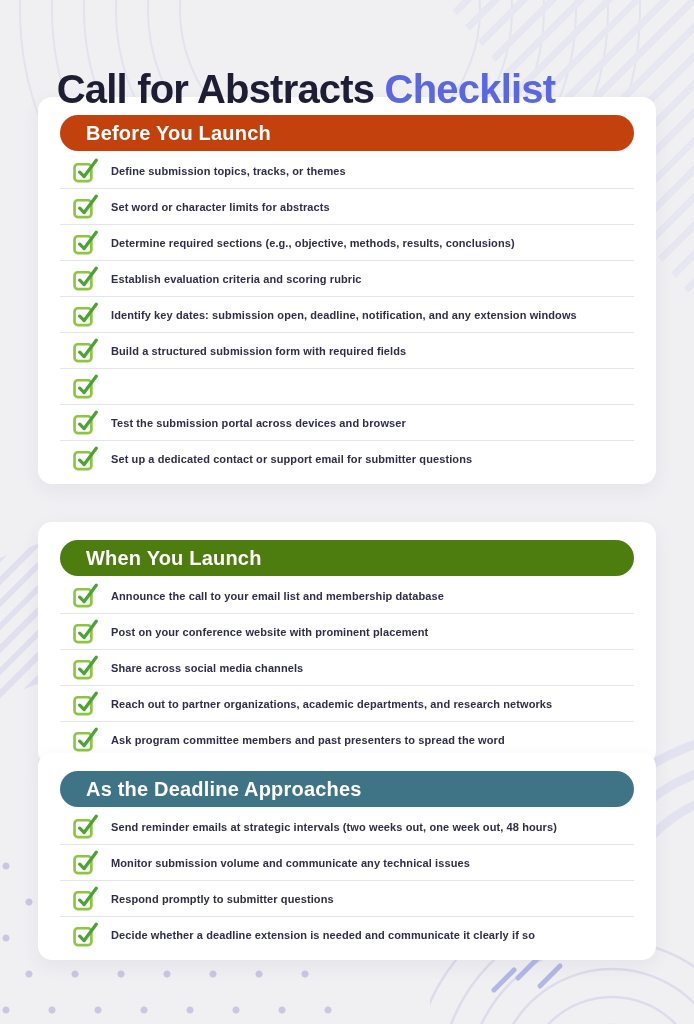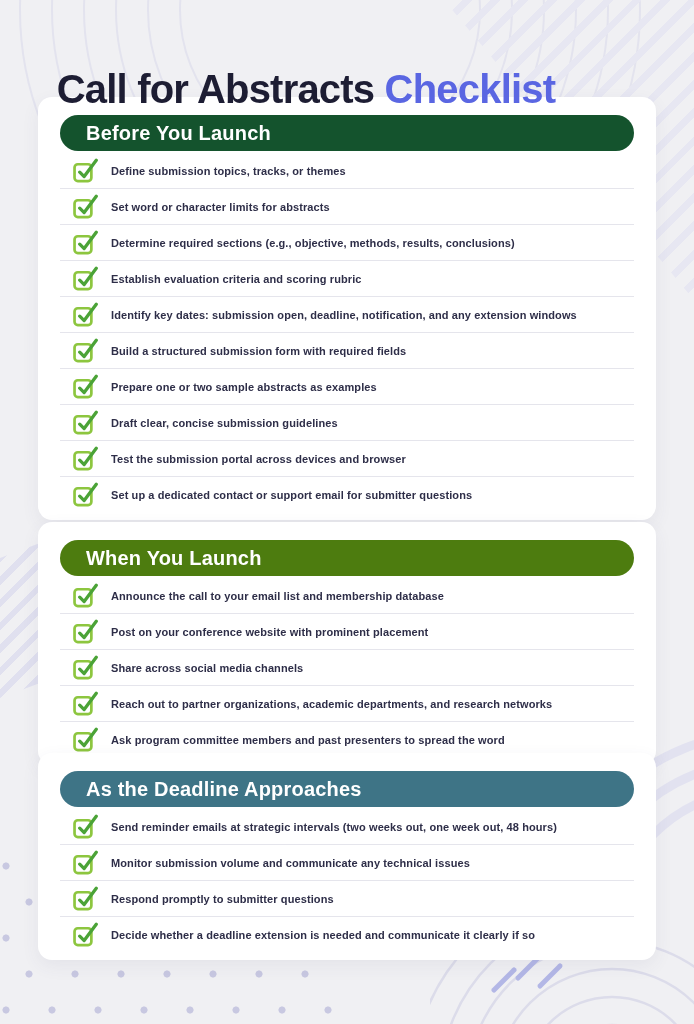--- a/index.html
+++ b/index.html
@@ -113,21 +113,21 @@
   </g>
 </svg>
 <div class="deco-stripes-tr"></div>
 <div class="deco-stripes-left"></div>
 <div class="deco-dots-bl"></div>
 
 <h1 class="title"><span>Call for Abstracts</span><span> </span><span class="accent">Checklist</span></h1>
 
 <div class="cards">
   <section class="card card-0">
-    <div class="pill" style="background: #14532d;">
+    <div class="pill" style="background: #c2410c;">
       <span class="pill-label">Before You Launch</span>
     </div>
     <div class="items">
   <div class="row">
     <svg class="checkbox" viewBox="0 0 26 27" fill="none">
       <rect x="1.6" y="7" width="17.5" height="17.5" rx="3.4" stroke="#8dc63f" stroke-width="2.8" fill="#ffffff"></rect>
       <path d="M7 15.2 L11.6 19.8 L24.2 2.8" stroke="#4ba337" stroke-width="3.4" stroke-linecap="round" stroke-linejoin="round"></path>
     </svg>
     <span class="item-label">Define submission topics, tracks, or themes</span>
   </div>
@@ -170,30 +170,22 @@
       <path d="M7 15.2 L11.6 19.8 L24.2 2.8" stroke="#4ba337" stroke-width="3.4" stroke-linecap="round" stroke-linejoin="round"></path>
     </svg>
     <span class="item-label">Build a structured submission form with required fields</span>
   </div>
 
   <div class="row">
     <svg class="checkbox" viewBox="0 0 26 27" fill="none">
       <rect x="1.6" y="7" width="17.5" height="17.5" rx="3.4" stroke="#8dc63f" stroke-width="2.8" fill="#ffffff"></rect>
       <path d="M7 15.2 L11.6 19.8 L24.2 2.8" stroke="#4ba337" stroke-width="3.4" stroke-linecap="round" stroke-linejoin="round"></path>
     </svg>
-    <span class="item-label">Prepare one or two sample abstracts as examples</span>
-  </div>
-
-  <div class="row">
-    <svg class="checkbox" viewBox="0 0 26 27" fill="none">
-      <rect x="1.6" y="7" width="17.5" height="17.5" rx="3.4" stroke="#8dc63f" stroke-width="2.8" fill="#ffffff"></rect>
-      <path d="M7 15.2 L11.6 19.8 L24.2 2.8" stroke="#4ba337" stroke-width="3.4" stroke-linecap="round" stroke-linejoin="round"></path>
-    </svg>
-    <span class="item-label">Draft clear, concise submission guidelines</span>
-  </div>
+  </div>
+
 
   <div class="row">
     <svg class="checkbox" viewBox="0 0 26 27" fill="none">
       <rect x="1.6" y="7" width="17.5" height="17.5" rx="3.4" stroke="#8dc63f" stroke-width="2.8" fill="#ffffff"></rect>
       <path d="M7 15.2 L11.6 19.8 L24.2 2.8" stroke="#4ba337" stroke-width="3.4" stroke-linecap="round" stroke-linejoin="round"></path>
     </svg>
     <span class="item-label">Test the submission portal across devices and browser</span>
   </div>
 
   <div class="row">

